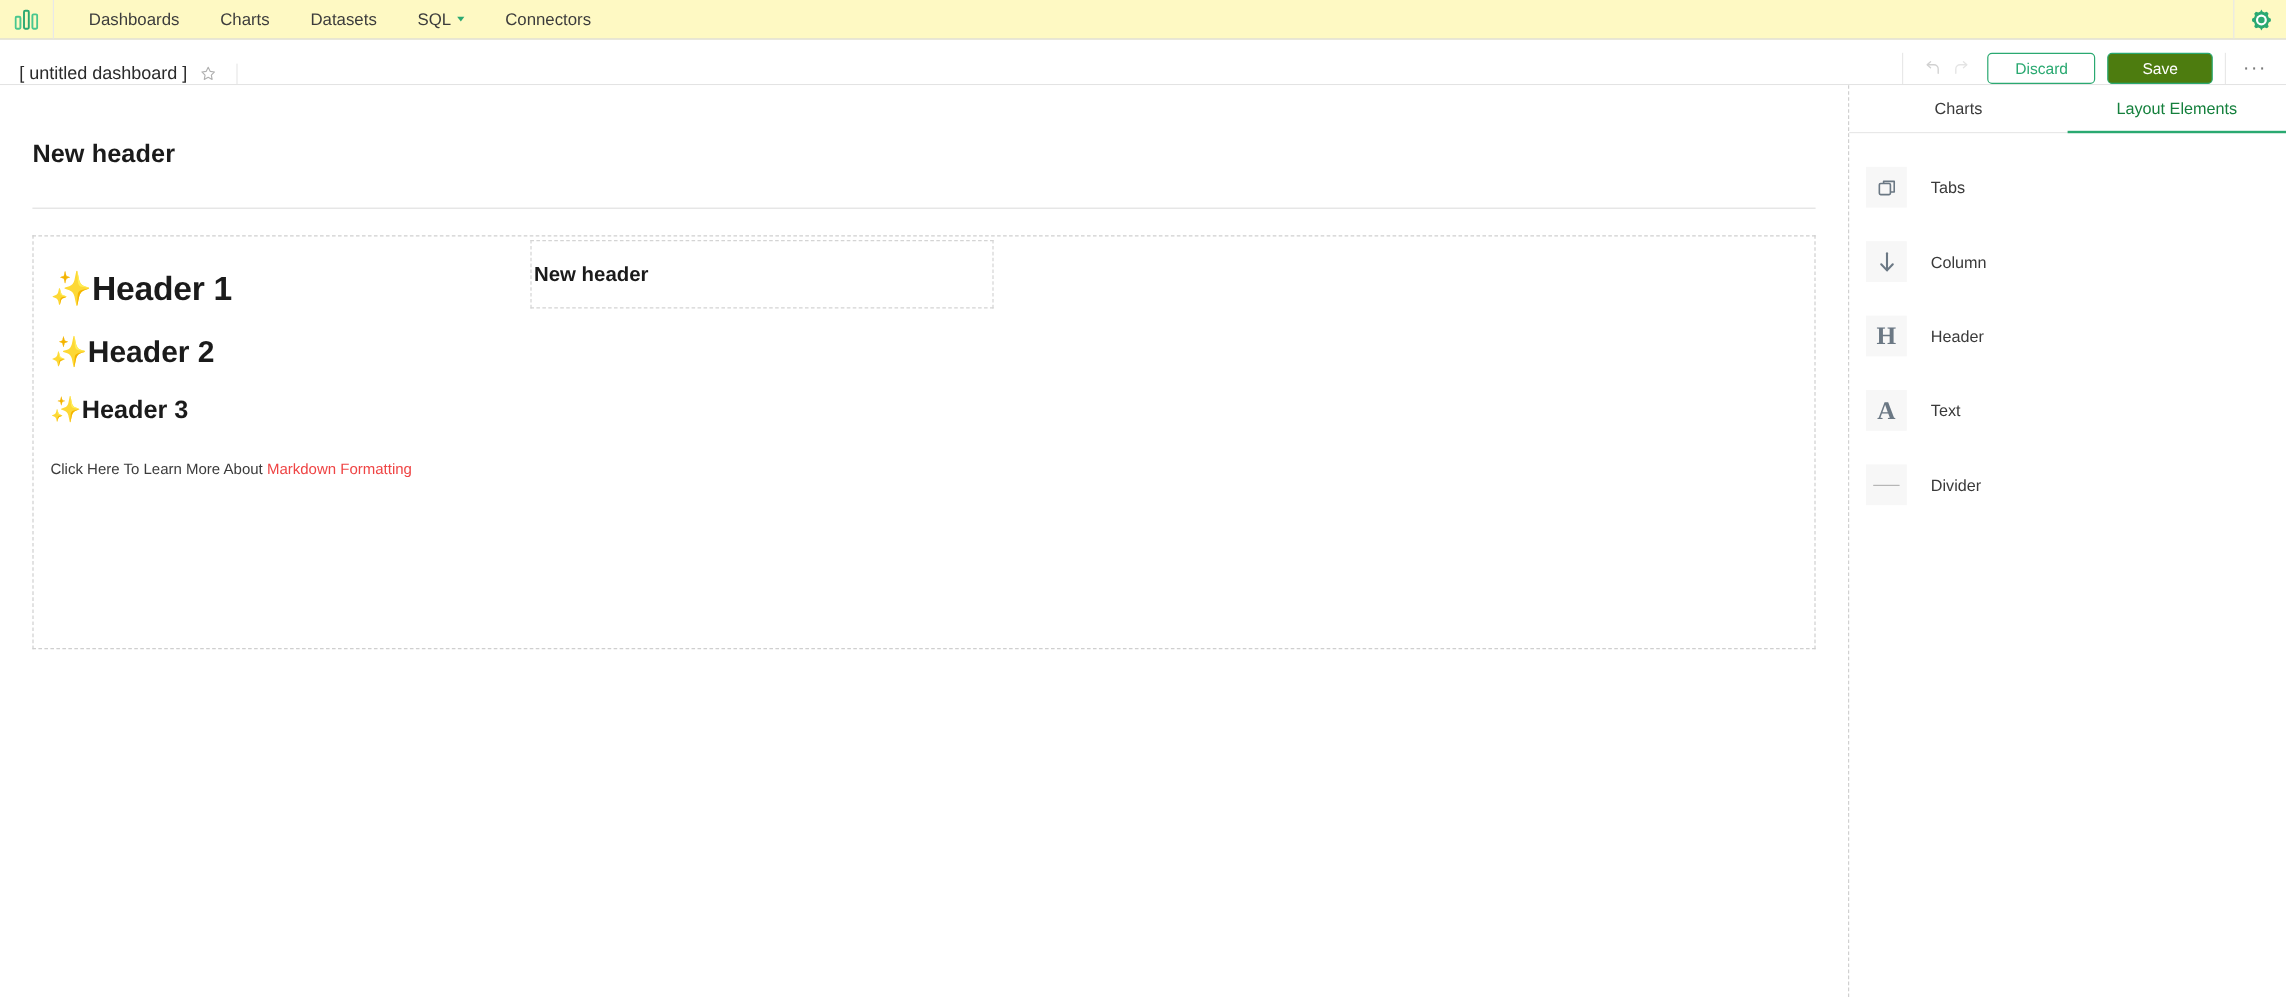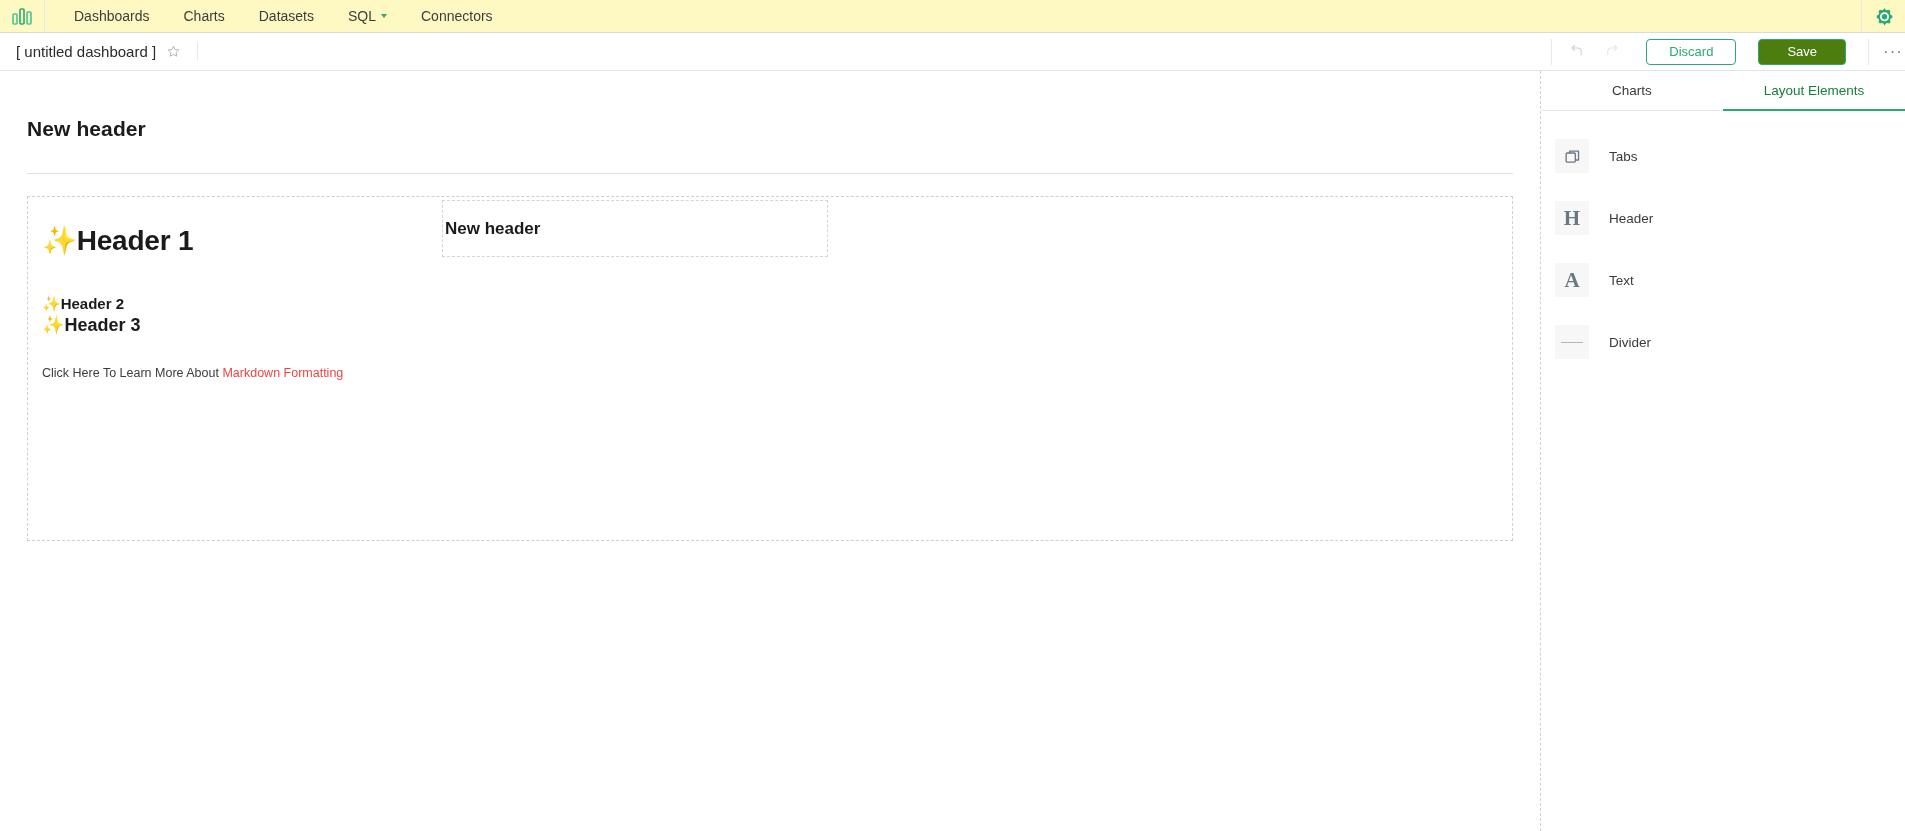--- a/index.html
+++ b/index.html
@@ -61,21 +61,21 @@
     padding-right: 10px;
     border-left: 1px solid #e8e8e8;
     padding-left: 12px;
   }
   .gear-btn { cursor: pointer; display: flex; align-items: center; }
 
   
   .edit-header {
     height: 38px;
     display: flex;
-    align-items: center;
+    align-items: flex-end;
     border-bottom: 1px solid #e3e3e3;
     background: #ffffff;
   }
   .dash-title-wrap {
     display: flex;
     align-items: center;
     padding: 0 16px 0 16px;
     min-width: 180px;
     border-right: 1px solid #e8e8e8;
   }
@@ -88,22 +88,22 @@
     margin-left: 10px;
     cursor: pointer;
     display: flex;
     align-items: center;
   }
 
   .edit-actions {
     margin-left: auto;
     display: flex;
     align-items: center;
-    gap: 12px;
-    padding-right: 0;
+    gap: 0px;
+    padding-right: 14px;
     border-left: 1px solid #e8e8e8;
     padding-left: 10px;
   }
   .icon-btn {
     width: 26px; height: 26px;
     display: flex; align-items: center; justify-content: center;
     cursor: pointer;
     opacity: .45;
   }
   .btn {
@@ -189,30 +189,31 @@
     padding: 26px 0 0 14px;
   }
   .md-h1 {
     font-size: 28px;
     font-weight: bold;
     color: #1b1b1b;
     line-height: 1.25;
     letter-spacing: -.2px;
   }
   .md-h2 {
-    font-size: 15px;
+    font-size: 25px;
     font-weight: bold;
     color: #1b1b1b;
-    margin-top: 36px;
+    margin-top: 20px;
     line-height: 1.3;
   }
   .md-h3 {
-    font-size: 18px;
+    font-size: 21px;
     font-weight: bold;
     color: #1b1b1b;
+    margin-top: 17px;
     line-height: 1.3;
   }
   .md-p {
     font-size: 12.5px;
     color: #3b3b3b;
     margin-top: 27px;
     line-height: 1.5;
   }
   .md-link {
     color: #ef4444;
@@ -441,20 +442,29 @@
         <div class="element-icon">
           <svg width="17" height="17" viewBox="0 0 24 24">
             <rect x="3" y="7" width="13" height="13" rx="1.5" fill="none" stroke="#6b7884" stroke-width="1.9"></rect>
             <path d="M8 7V4.5h12.5V17H16" fill="none" stroke="#6b7884" stroke-width="1.9" stroke-linejoin="round"></path>
           </svg>
         </div>
         <div class="element-label">Tabs</div>
       </div>
 
 
+      <div class="element-row">
+        <div class="element-icon">
+          <svg width="21" height="21" viewBox="0 0 24 24">
+            <path d="M12 3.5v16" fill="none" stroke="#6b7884" stroke-width="2" stroke-linecap="round"></path>
+            <path d="M6.5 14l5.5 5.8 5.5-5.8" fill="none" stroke="#6b7884" stroke-width="2" stroke-linecap="round" stroke-linejoin="round"></path>
+          </svg>
+        </div>
+        <div class="element-label">Column</div>
+      </div>
 
       <div class="element-row">
         <div class="element-icon">
           <span class="serif-glyph">H</span>
         </div>
         <div class="element-label">Header</div>
       </div>
 
       <div class="element-row">
         <div class="element-icon">

